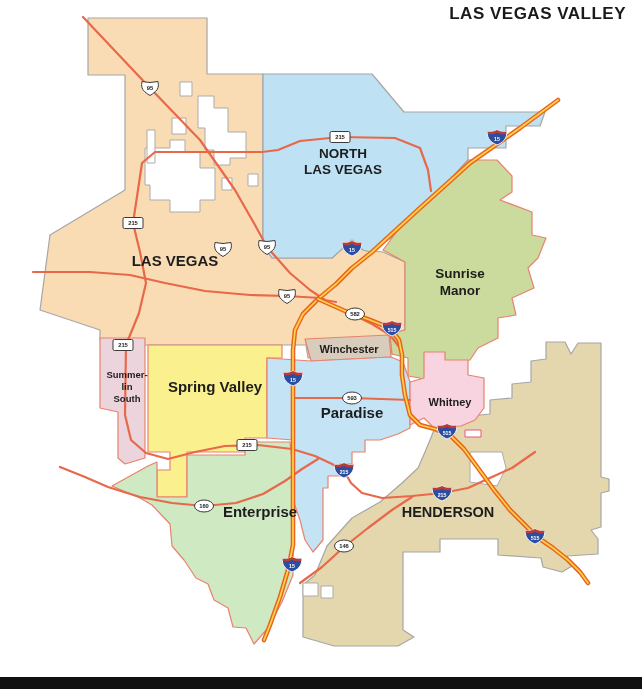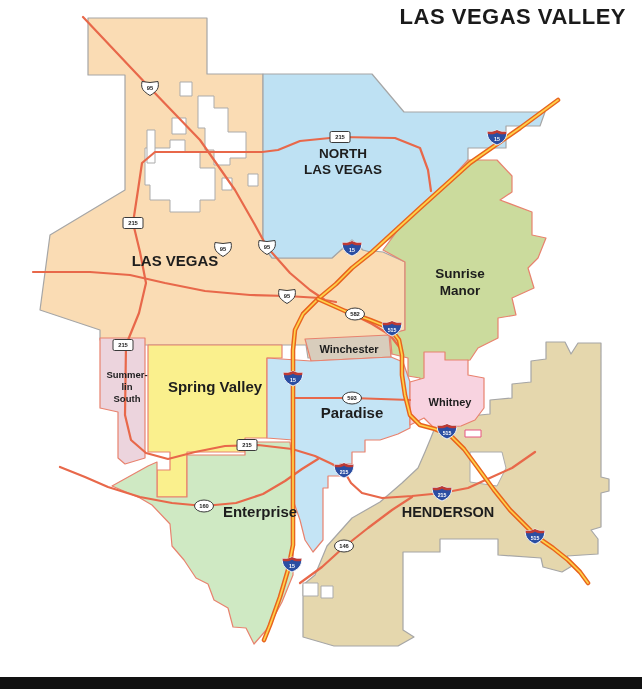--- a/index.html
+++ b/index.html
@@ -1,18 +1,18 @@
 <!DOCTYPE html>
 <html><head>
 <meta charset="utf-8">
 <style>
   html,body{margin:0;padding:0;background:#fff;}
   .map-stage{position:relative;width:642px;height:689px;background:#fff;overflow:hidden;
              font-family:"Liberation Sans",sans-serif;}
-  .map-title{position:absolute;top:4px;right:16px;font-size:22px;font-weight:800;
+  .map-title{position:absolute;top:4px;right:16px;font-size:17px;font-weight:800;
              letter-spacing:.5px;color:#1a1a1a;}
   .bottom-bar{position:absolute;left:0;bottom:0;width:642px;height:12px;}
   svg text{font-family:"Liberation Sans",sans-serif;}
   .region-label{fill:#1d1d1d;font-weight:700;}
   .shield-text{font-weight:700;}
 </style>
 </head>
 <body>
 
 <div class="map-stage">

